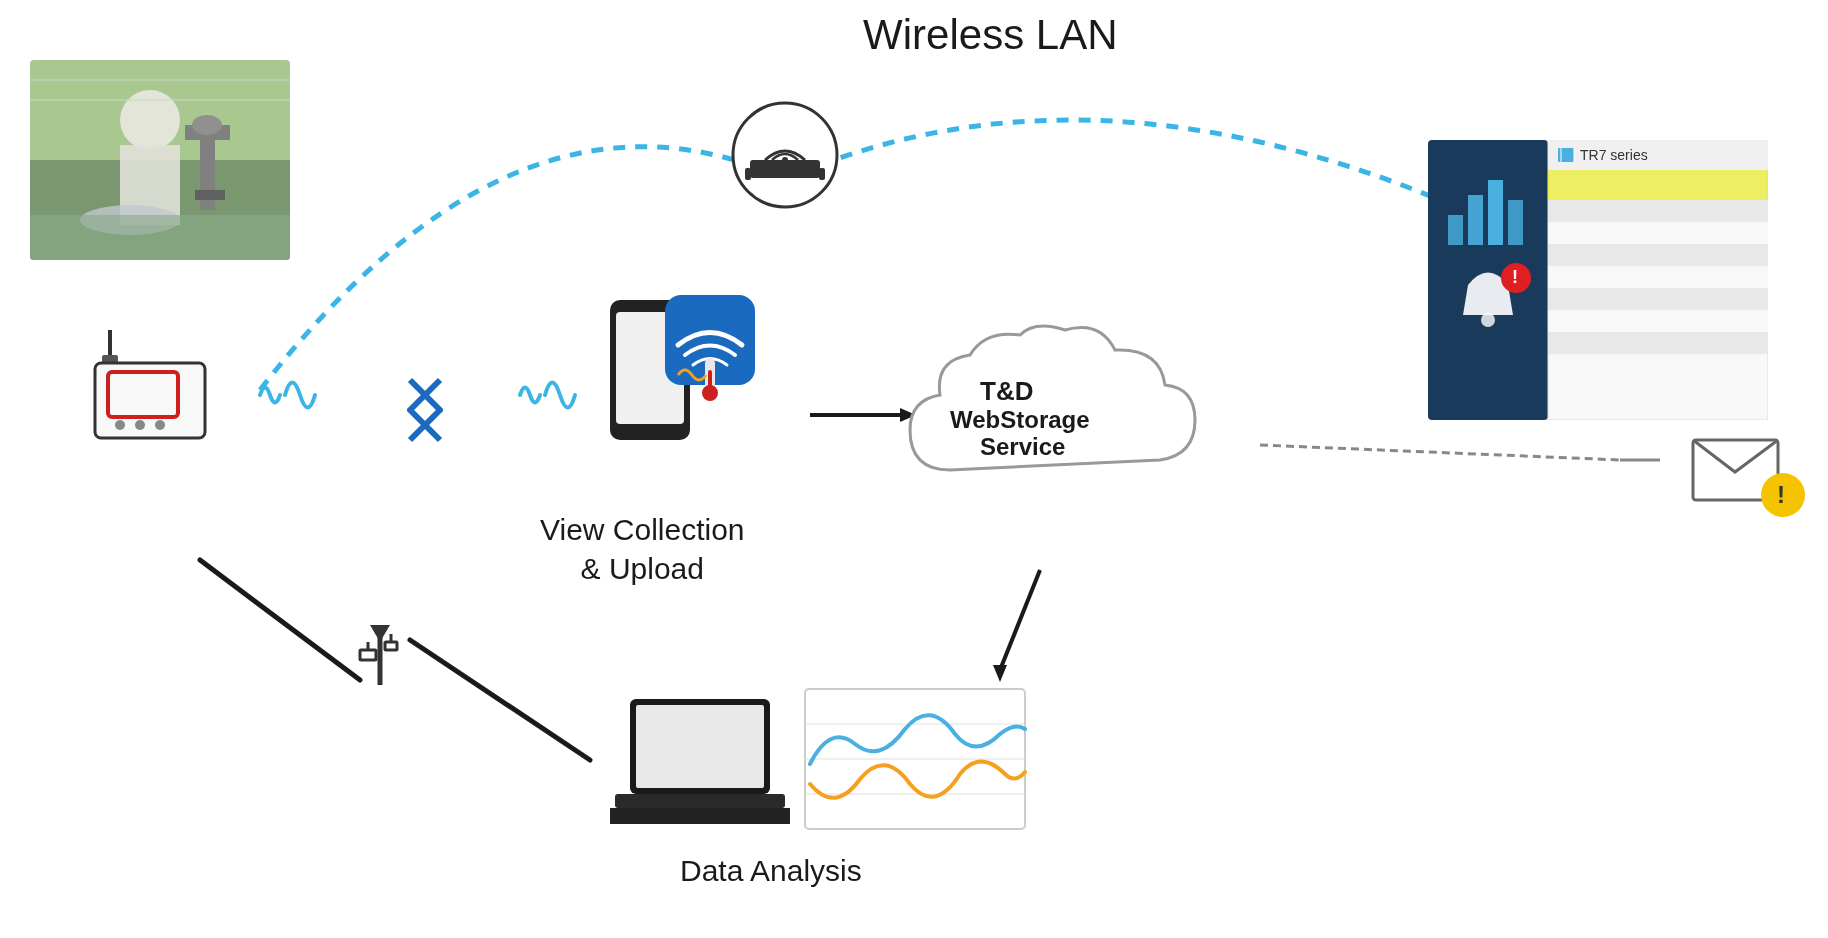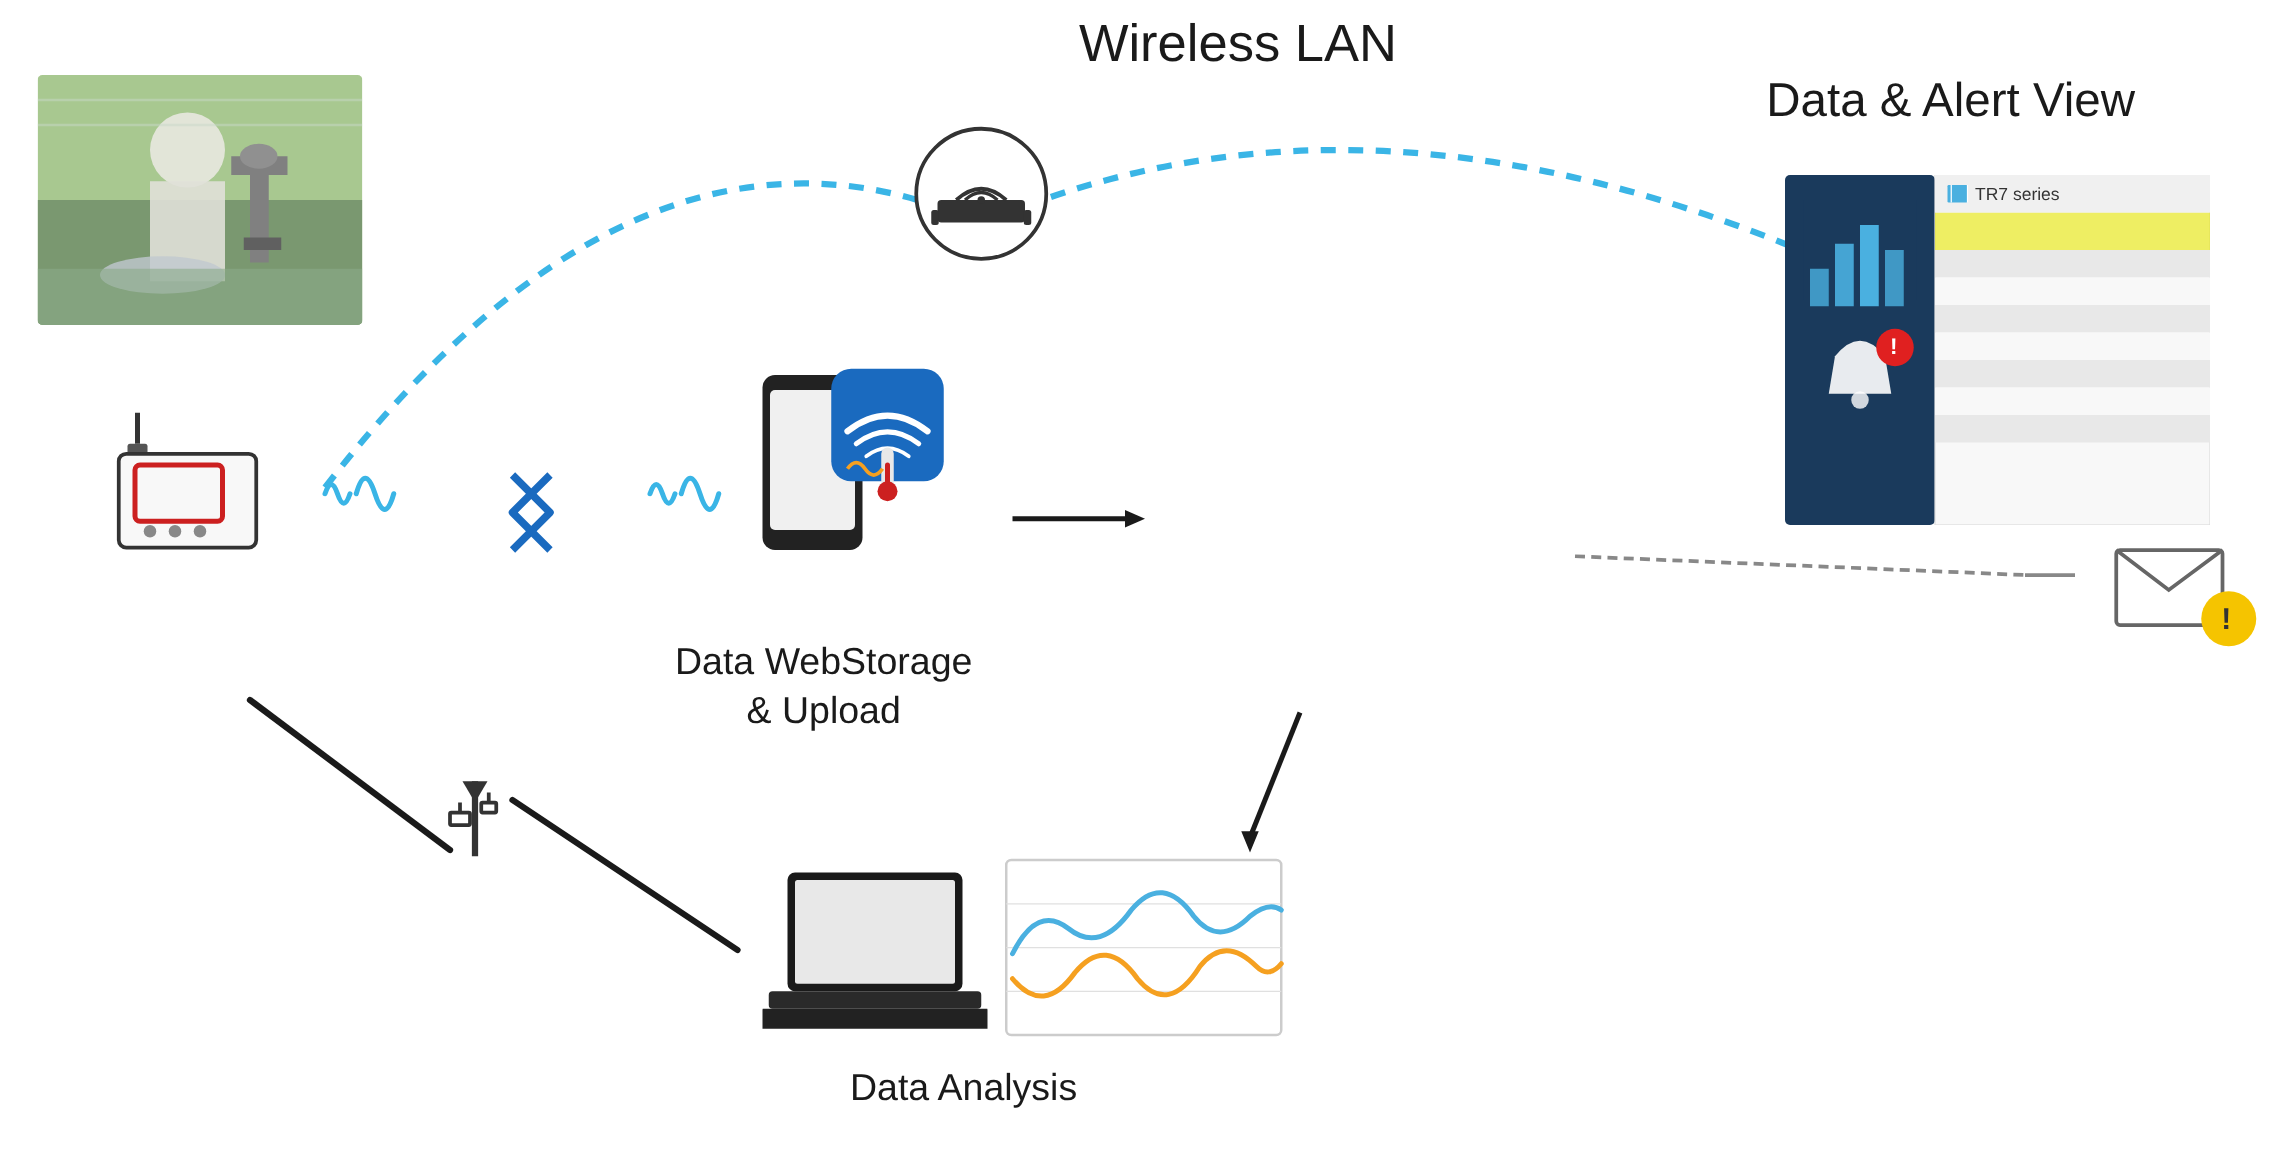--- a/index.html
+++ b/index.html
@@ -197,21 +197,20 @@
 
     <line x1="1260" y1="445" x2="1620" y2="460" stroke="#888" stroke-width="3" stroke-dasharray="8,5"></line>
     <line x1="1620" y1="460" x2="1660" y2="460" stroke="#888" stroke-width="3"></line>
 
   </svg>
 
   <div class="wireless-title">
     <span>Wireless LAN</span><br>
   </div>
 
-  <div class="alert-view-title">Data &amp; Alert View</div>
 
   <div class="lab-image">
     <svg viewBox="0 0 260 200" class="lab-svg">
 
       <rect width="260" height="200" fill="#a8c890"></rect>
 
       <rect x="0" y="100" width="260" height="100" fill="#7a9870"></rect>
 
       <ellipse cx="120" cy="60" rx="30" ry="30" fill="#e8e8e0" opacity="0.9"></ellipse>
       <rect x="90" y="85" width="60" height="80" fill="#e0e0d8" opacity="0.9"></rect>
@@ -295,24 +294,34 @@
 
       <rect x="115" y="68" width="10" height="35" fill="#e8e8e8" rx="5"></rect>
       <ellipse cx="120" cy="103" rx="8" ry="8" fill="#cc2020"></ellipse>
       <rect x="118" y="80" width="4" height="23" fill="#cc2020" rx="2"></rect>
 
       <path d="M 88 85 Q 95 75, 102 85 Q 109 95, 116 85" fill="none" stroke="#f5a020" stroke-width="3"></path>
     </svg>
   </div>
 
   <div class="data-collection-label">
-    <span>Data WebStorage</span><br>
+    <span>View Collection</span><br>
     <span>&amp; Upload</span>
   </div>
 
+  <div class="cloud-shape">
+    <svg width="320" height="200" viewBox="0 0 320 200">
+
+      <path d="M 60 160 Q 20 160 20 120 Q 20 90 50 85 Q 45 50 80 45 Q 95 20 130 25 Q 145 10 175 20 Q 210 10 225 40 Q 270 38 275 75 Q 305 78 305 110 Q 305 145 270 150 Z" fill="white" stroke="#999" stroke-width="3"></path>
+
+      <text x="90" y="90" font-size="26" font-weight="bold" fill="#1a1a1a" font-family="Arial">T&amp;D</text>
+      <text x="60" y="118" font-size="24" font-weight="bold" fill="#1a1a1a" font-family="Arial">WebStorage</text>
+      <text x="90" y="145" font-size="24" font-weight="bold" fill="#1a1a1a" font-family="Arial">Service</text>
+    </svg>
+  </div>
 
   <div class="alert-panel">
     <svg width="340" height="280" viewBox="0 0 340 280">
 
       <rect x="0" y="0" width="120" height="280" fill="#1a3a5c" rx="4"></rect>
 
       <rect x="15" y="20" width="90" height="80" fill="#1a3a5c"></rect>
 
       <rect x="20" y="75" width="15" height="30" fill="#4ab0e0" opacity="0.8"></rect>
       <rect x="40" y="55" width="15" height="50" fill="#4ab0e0" opacity="0.9"></rect>

